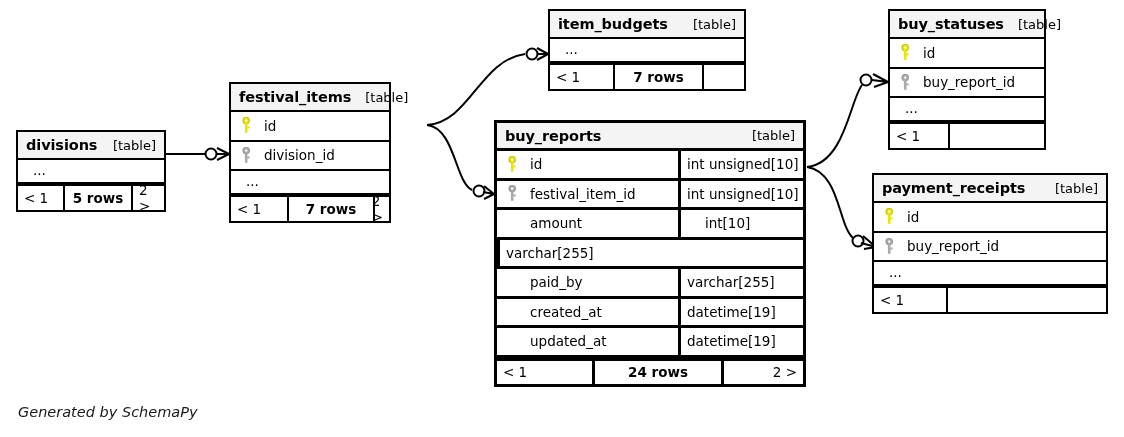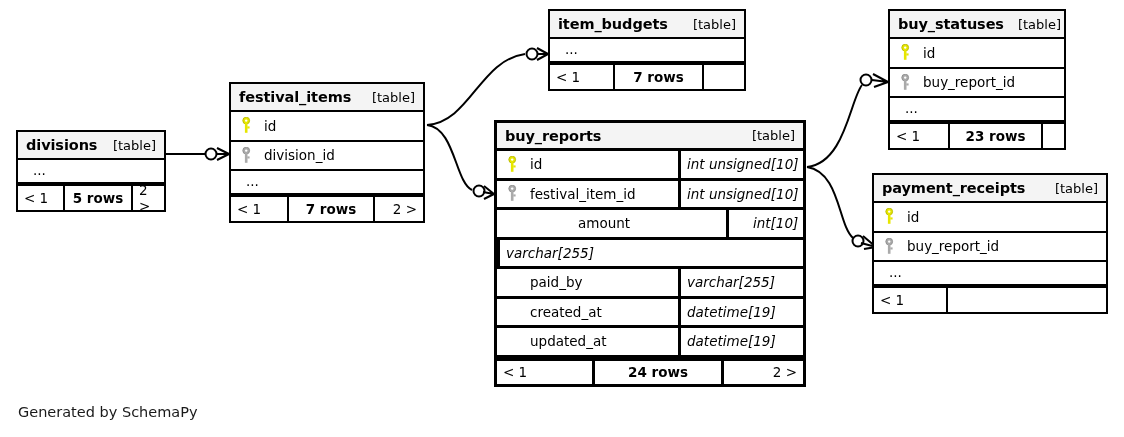--- a/index.html
+++ b/index.html
@@ -82,21 +82,20 @@
     padding-left: 7px;
     overflow: hidden;
   }
   .cell-type {
     box-sizing: border-box;
     display: flex;
     align-items: center;
     padding-left: 6px;
     border-left: 2px solid #000000;
     flex: 0 0 auto;
-    font-style: italic;
   }
   .node.focus .cell-type { border-left-width: 3px; }
 
   .keybox {
     flex: 0 0 auto;
     width: 16px;
     display: flex;
     align-items: center;
     justify-content: center;
   }
@@ -133,20 +132,21 @@
   .foot .f-prev { justify-content: flex-start; }
   .foot .f-rows { justify-content: center; font-weight: bold; }
   .foot .f-next { justify-content: flex-end; }
 
   .generated {
     position: absolute;
     left: 18px;
     top: 404px;
     font-size: 14.5px;
     color: #1a1a1a;
+    font-style: italic;
   }
 </style>
 </head>
 <body>
 
 <div id="canvas">
 
   <svg id="edges" viewBox="0 0 1124 437" width="1124" height="437">
     <defs>
       <marker id="crow" markerWidth="14" markerHeight="14" refX="13" refY="7" orient="auto" markerUnits="userSpaceOnUse">
@@ -195,21 +195,21 @@
           <div class="cell-name" style="">
             <span class="colname">...</span>
           </div>
         </div>
         <div class="foot" style="border-top:2px solid #000;">
           <div class="f-prev" style="width:45px;flex:0 0 auto;">&lt; 1</div>
           <div class="f-rows" style="width:68px;flex:0 0 auto;">5 rows</div>
           <div class="f-next" style="flex:1 1 auto;">2 &gt;</div>
         </div>
       </div>
-      <div class="node" style="left: 229px; top: 82px; width: 196px;">
+      <div class="node" style="left: 229px; top: 82px; width: 162px;">
         <div class="hdr">
           <span class="tname">festival_items</span>
           <span class="ttag">[table]</span>
         </div>
         <div class="row">
           <div class="cell-name" style="">
             <span class="keybox">
               <svg width="11" height="17" viewBox="0 0 11 17">
                 <circle cx="5.2" cy="3.6" r="3.4" fill="#e6e600" stroke="#b9b900" stroke-width="0.9"></circle>
                 <circle cx="5.2" cy="3.6" r="1.2" fill="#ffffff"></circle>
@@ -291,21 +291,21 @@
                 <rect x="6.3" y="9.4" width="2.3" height="2.1" fill="#aaaaaa"></rect>
               </svg>
             </span>
             <span class="colname">festival_item_id</span>
           </div>
           <div class="cell-type" style="flex:1 1 auto;">
             <span>int unsigned[10]</span>
           </div>
         </div>
         <div class="row">
-          <div class="cell-name" style="width:181px;flex:0 0 auto;margin-left:48px;">
+          <div class="cell-name" style="width:181px;flex:0 0 auto;">
             <span class="colname nokey">amount</span>
           </div>
           <div class="cell-type" style="flex:1 1 auto;padding-left:24px;">
             <span>int[10]</span>
           </div>
         </div>
         <div class="row">
           <div class="cell-type" style="flex:1 1 auto;">
             <span>varchar[255]</span>
           </div>
@@ -333,21 +333,21 @@
           <div class="cell-type" style="flex:1 1 auto;">
             <span>datetime[19]</span>
           </div>
         </div>
         <div class="foot" style="border-top:3px solid #000;">
           <div class="f-prev" style="width:95px;flex:0 0 auto;">&lt; 1</div>
           <div class="f-rows" style="width:129px;flex:0 0 auto;">24 rows</div>
           <div class="f-next" style="flex:1 1 auto;">2 &gt;</div>
         </div>
       </div>
-      <div class="node" style="left: 888px; top: 9px; width: 178px;">
+      <div class="node" style="left: 888px; top: 9px; width: 158px;">
         <div class="hdr">
           <span class="tname">buy_statuses</span>
           <span class="ttag">[table]</span>
         </div>
         <div class="row">
           <div class="cell-name" style="">
             <span class="keybox">
               <svg width="11" height="17" viewBox="0 0 11 17">
                 <circle cx="5.2" cy="3.6" r="3.4" fill="#e6e600" stroke="#b9b900" stroke-width="0.9"></circle>
                 <circle cx="5.2" cy="3.6" r="1.2" fill="#ffffff"></circle>
@@ -371,21 +371,20 @@
             <span class="colname">buy_report_id</span>
           </div>
         </div>
         <div class="row ellipsis">
           <div class="cell-name" style="">
             <span class="colname">...</span>
           </div>
         </div>
         <div class="foot" style="border-top:2px solid #000;">
           <div class="f-prev" style="width:58px;flex:0 0 auto;">&lt; 1</div>
-          <div class="f-rows" style="width:93px;flex:0 0 auto;">23 rows</div>
           <div class="f-next" style="flex:1 1 auto;"></div>
         </div>
       </div>
       <div class="node" style="left: 872px; top: 173px; width: 236px;">
         <div class="hdr">
           <span class="tname">payment_receipts</span>
           <span class="ttag">[table]</span>
         </div>
         <div class="row">
           <div class="cell-name" style="">

